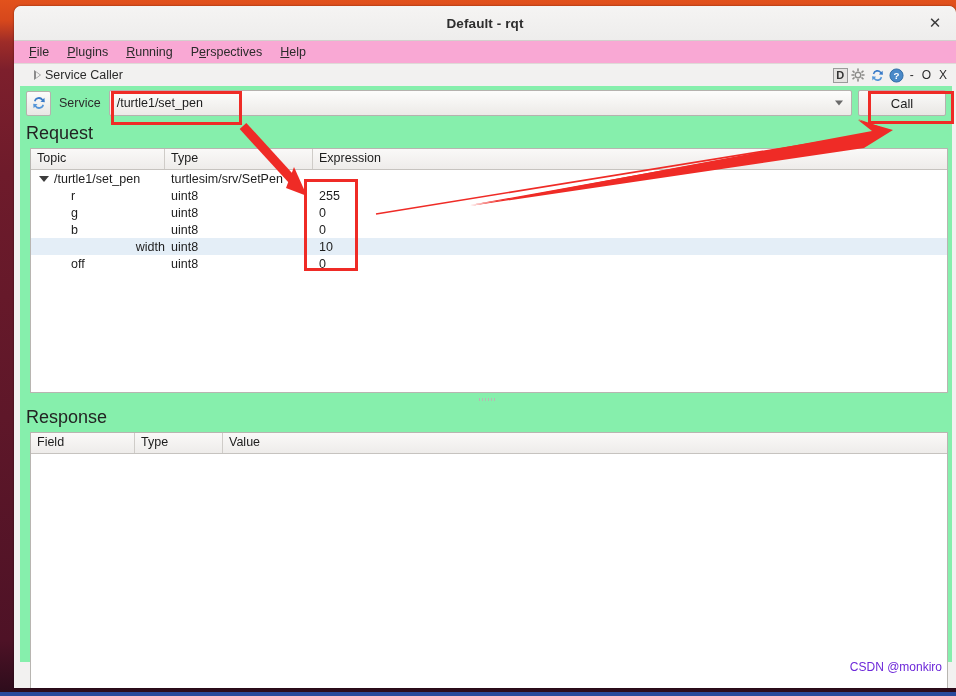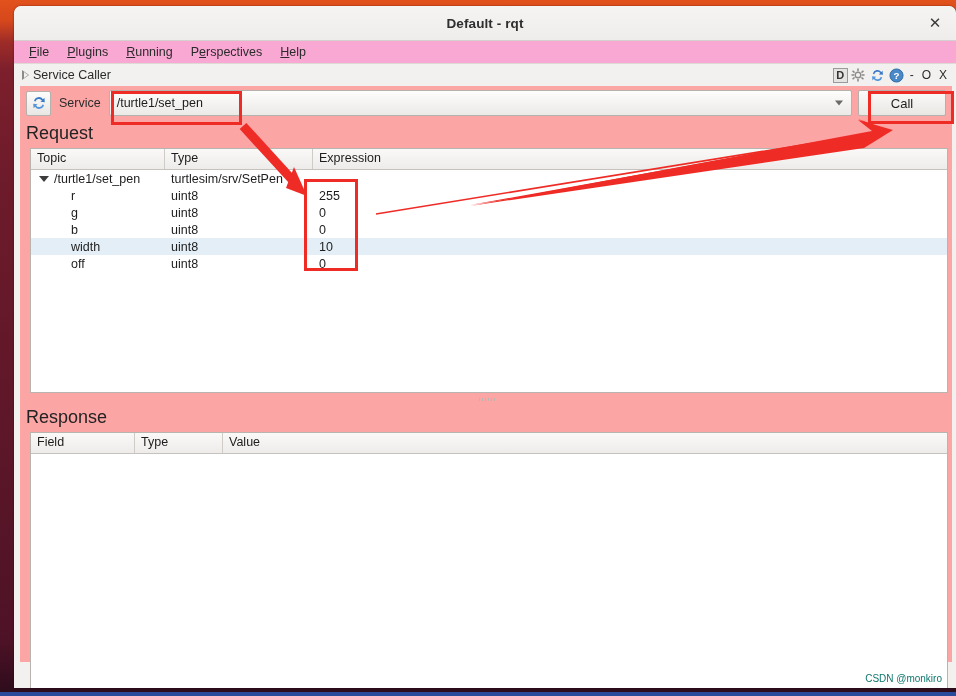--- a/index.html
+++ b/index.html
@@ -66,20 +66,21 @@
   }
   .menu-item u { text-decoration: underline; }
 
   
   #dock-title-row {
     height: 22px;
     display: flex; align-items: center;
     background: #f2f1f0;
     padding: 0 4px 0 8px;
     position: relative;
+    margin-left: 12px;
   }
   #dock-collapse-tri {
     width: 0; height: 0;
     border-top: 5px solid transparent;
     border-bottom: 5px solid transparent;
     border-left: 7px solid transparent;
     position: relative; margin-right: 4px;
   }
   #dock-collapse-tri::after{
     content:""; position:absolute; left:-7px; top:-5px;
@@ -108,21 +109,21 @@
     font-family: "Liberation Sans", sans-serif;
   }
   .dock-btn-txt {
     font-size: 12px; color: #2b2b2b; padding: 0 3px; cursor: pointer;
     font-family: "Liberation Sans", sans-serif;
   }
 
   
   #panel {
     position: absolute; left: 6px; top: 80px; right: 4px; bottom: 26px;
-    background: #fca5a5;
+    background: #86efac;
   }
   #service-row {
     display: flex; align-items: center; gap: 6px;
     padding: 3px 4px 3px 6px;
     height: 34px;
   }
   #refresh-btn {
     width: 25px; height: 25px; border: 1px solid #b5b2ae;
     background: linear-gradient(180deg,#fcfcfb,#e9e7e4);
     border-radius: 2px; display:flex;align-items:center;justify-content:center;
@@ -203,22 +204,22 @@
   #splitter-dots { display: flex; gap: 2px; }
   #splitter-dots i { width: 1px; height: 3px; background: #b9b6b2; display: block; }
 
   
   .ann-rect {
     position: absolute; border: 3px solid #ef2b26; pointer-events: none;
   }
   #ann-svg { position: absolute; inset: 0; pointer-events: none; }
 
   #watermark {
-    position: absolute; right: 14px; bottom: 4px;
-    font-size: 10px; color: #0f766e;
+    position: absolute; right: 14px; bottom: 14px;
+    font-size: 12px; color: #6d28d9;
     font-family: "Liberation Sans", sans-serif;
   }
 </style>
 </head>
 <body>
 
 <div id="desktop"></div>
 <div id="desktop-bottom-line"></div>
 
 <div id="window">
@@ -323,21 +324,21 @@
             <div class="td" style="flex: 1 1 0%;">0</div>
           </div>
           <div class="tr">
             <div class="td" style="width: 134px; display: flex; align-items: center; padding-left: 0px;">
               <span style="padding-left: 40px;">b</span>
             </div>
             <div class="td" style="width: 148px;">uint8</div>
             <div class="td" style="flex: 1 1 0%;">0</div>
           </div>
           <div class="tr sel">
-            <div class="td" style="width: 134px; display: flex; align-items: center; padding-left: 0px;">
+            <div class="td" style="width: 134px; display: flex; align-items: center; padding-left: 0px; justify-content: flex-end;">
               <span style="padding-left: 40px;">width</span>
             </div>
             <div class="td" style="width: 148px;">uint8</div>
             <div class="td" style="flex: 1 1 0%;">10</div>
           </div>
           <div class="tr">
             <div class="td" style="width: 134px; display: flex; align-items: center; padding-left: 0px;">
               <span style="padding-left: 40px;">off</span>
             </div>
             <div class="td" style="width: 148px;">uint8</div>

